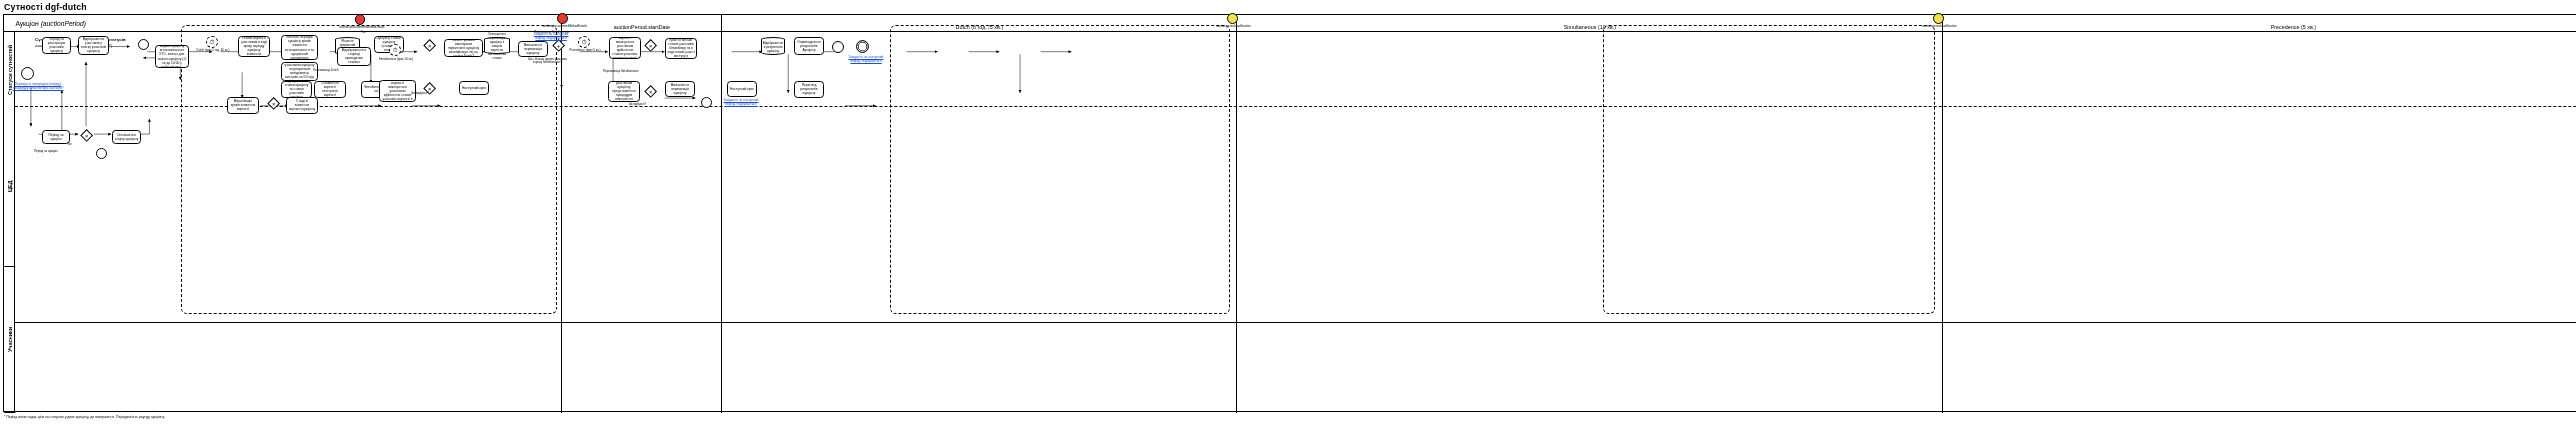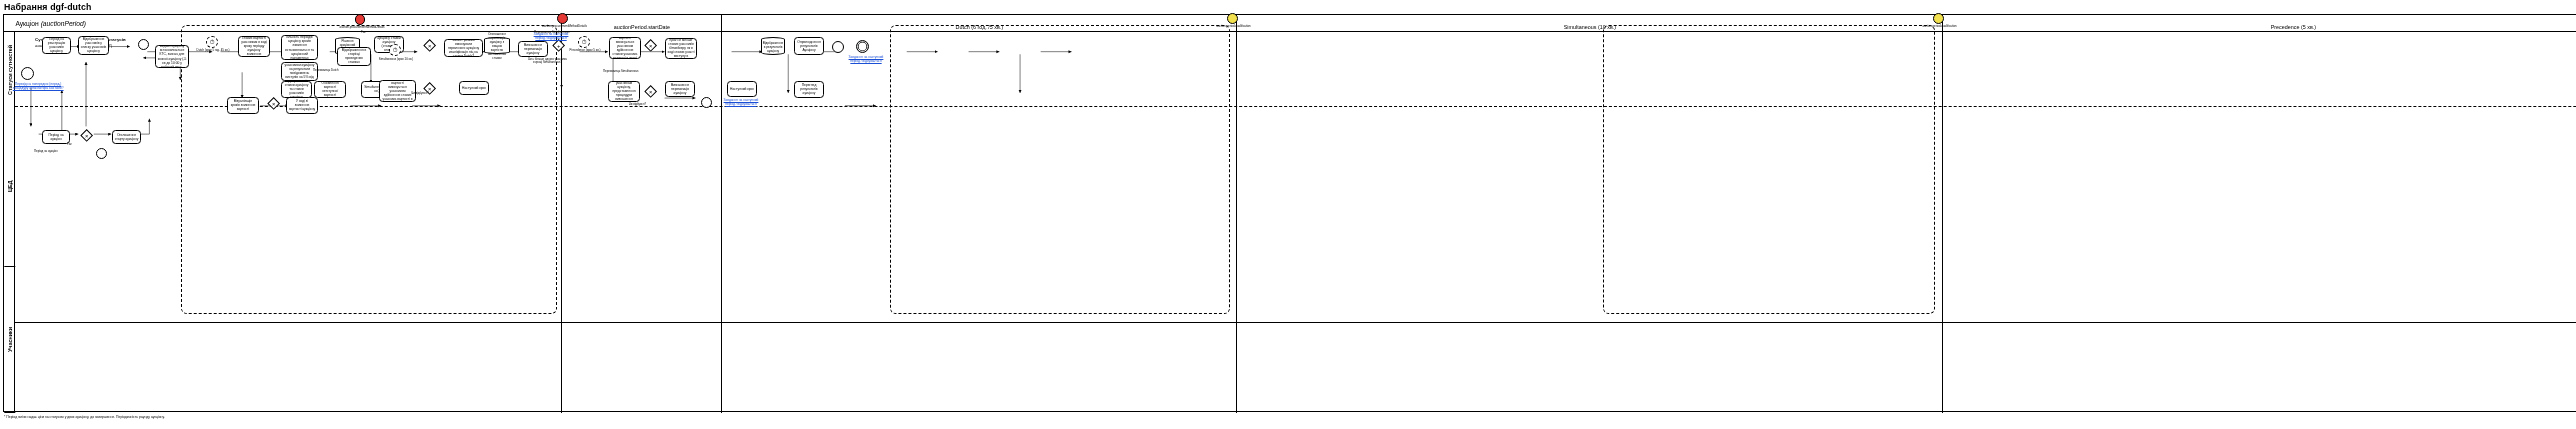--- a/index.html
+++ b/index.html
@@ -130,21 +130,21 @@
     background:#e53935; border:0.7px solid #000;
   }
   .yellowcircle{
     position:absolute; border-radius:50%;
     background:#f2e14c; border:0.7px solid #000;
   }
 </style>
 </head>
 <body>
 
-<div class="page-title">Набрання dgf-dutch</div>
+<div class="page-title">Сутності dgf-dutch</div>
 
 <div class="pool">
 
   <div class="pool-header">
     <div class="pool-header-label">
       <span>Аукціон</span>
       <i>(auctionPeriod)</i>
     </div>
   </div>
 

